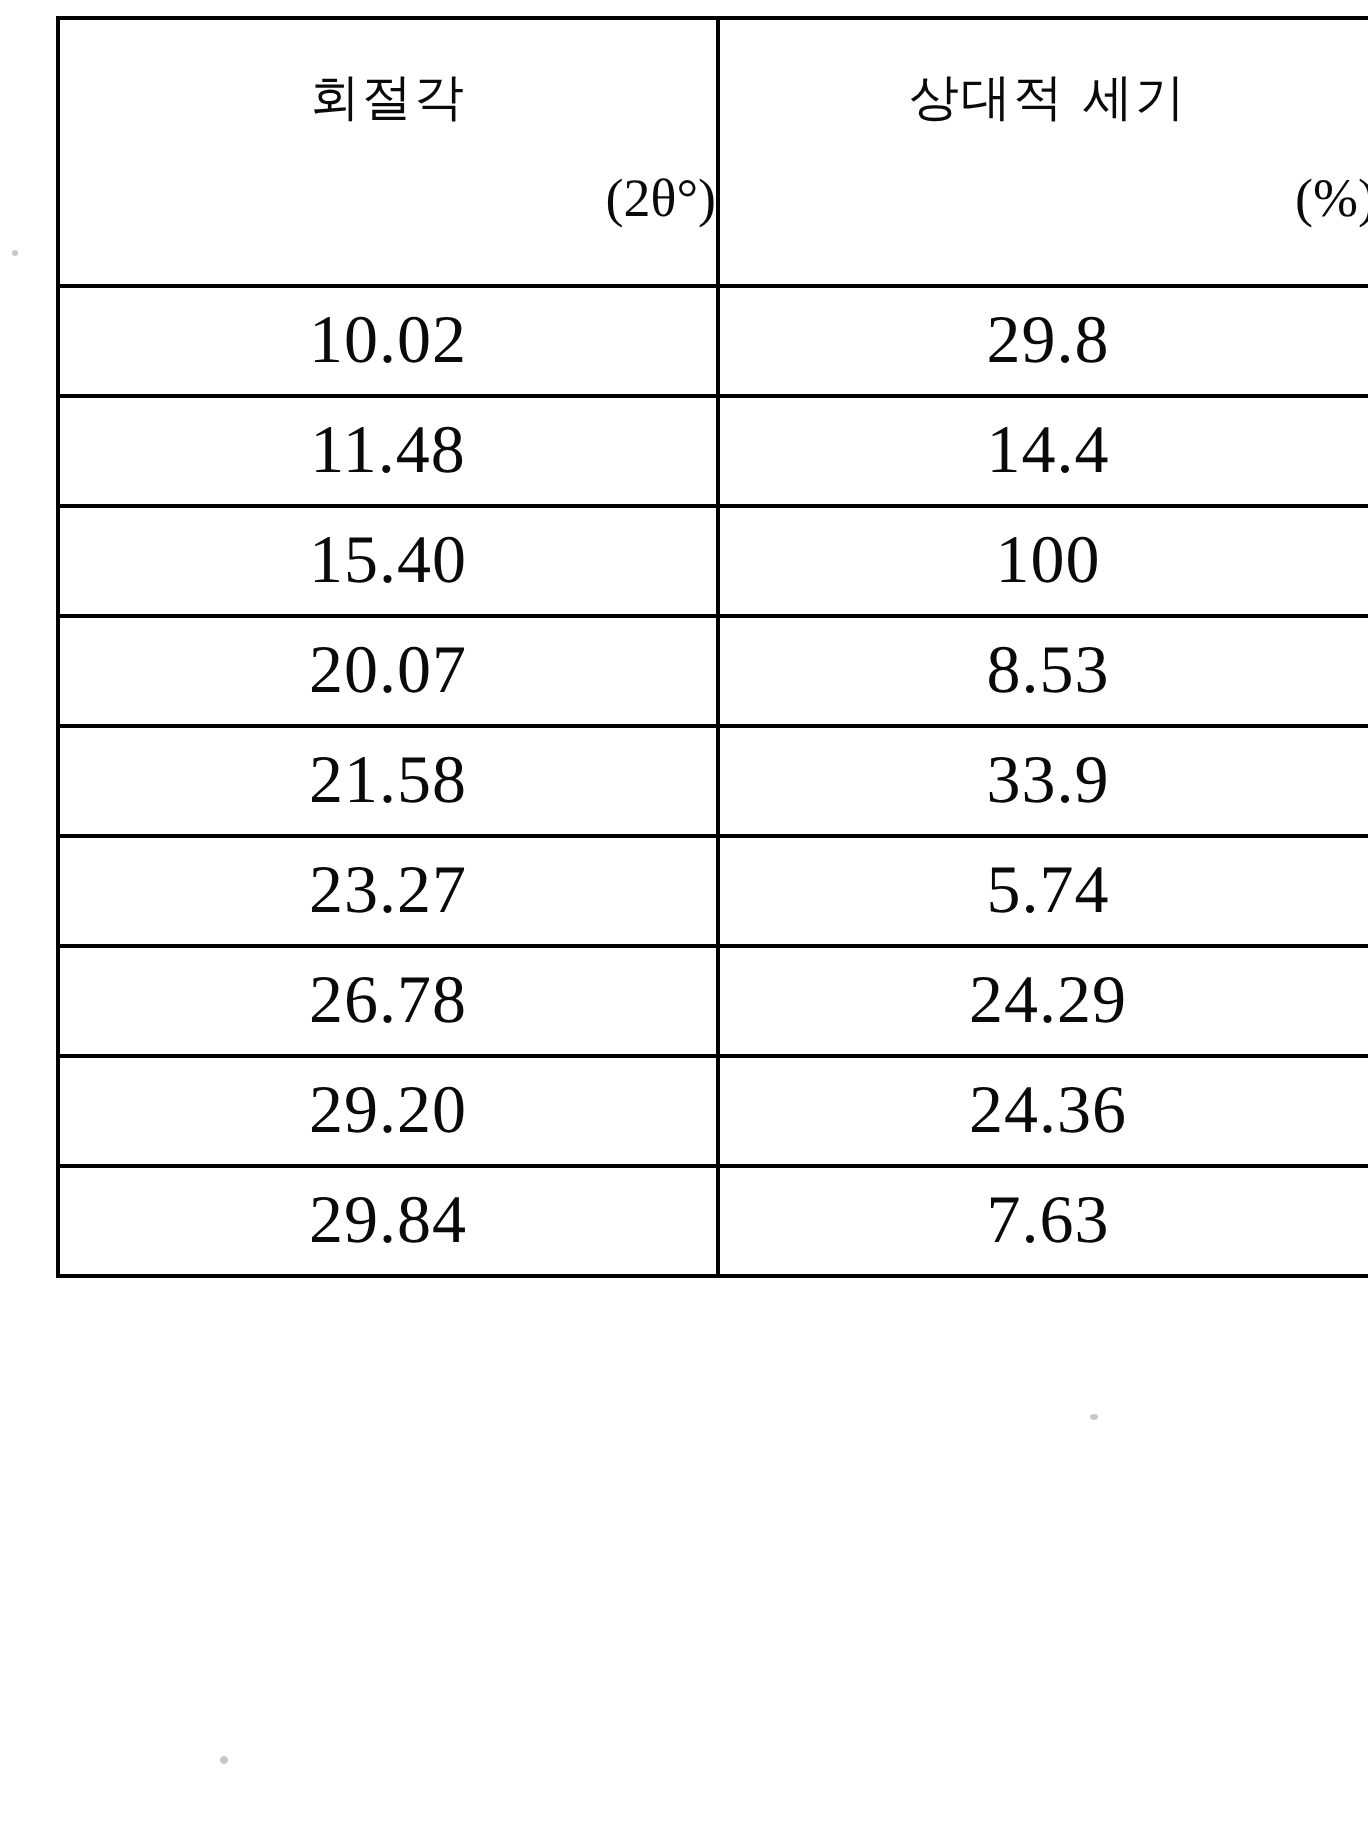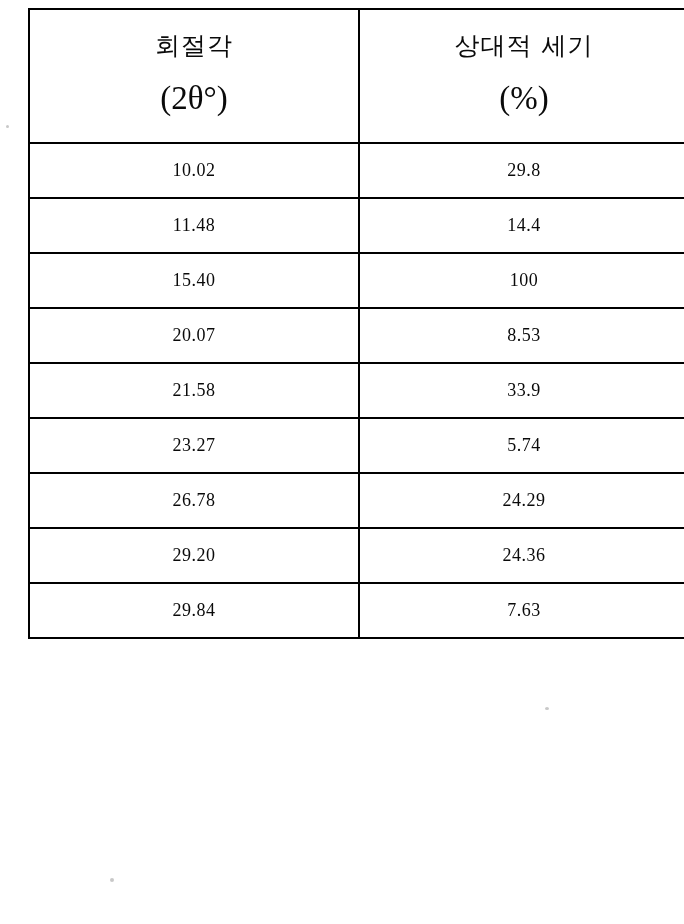--- a/index.html
+++ b/index.html
@@ -55,26 +55,27 @@
   }
   .hdr-line1 {
     display: block;
     font-size: 25px;
     letter-spacing: 1px;
     margin-bottom: 20px;
     font-family: "DejaVu Sans", sans-serif;
   }
   .hdr-line2 {
     display: block;
-    font-size: 33px;
+    font-size: 27px;
     font-family: "Liberation Serif", serif;
+    text-align: right;
   }
   .val {
     display: block;
-    font-size: 18px;
+    font-size: 34px;
     letter-spacing: 0.5px;
   }
   
   .speck {
     position: absolute;
     background: #9a9a9a;
     border-radius: 50%;
     opacity: .55;
   }
 </style>

